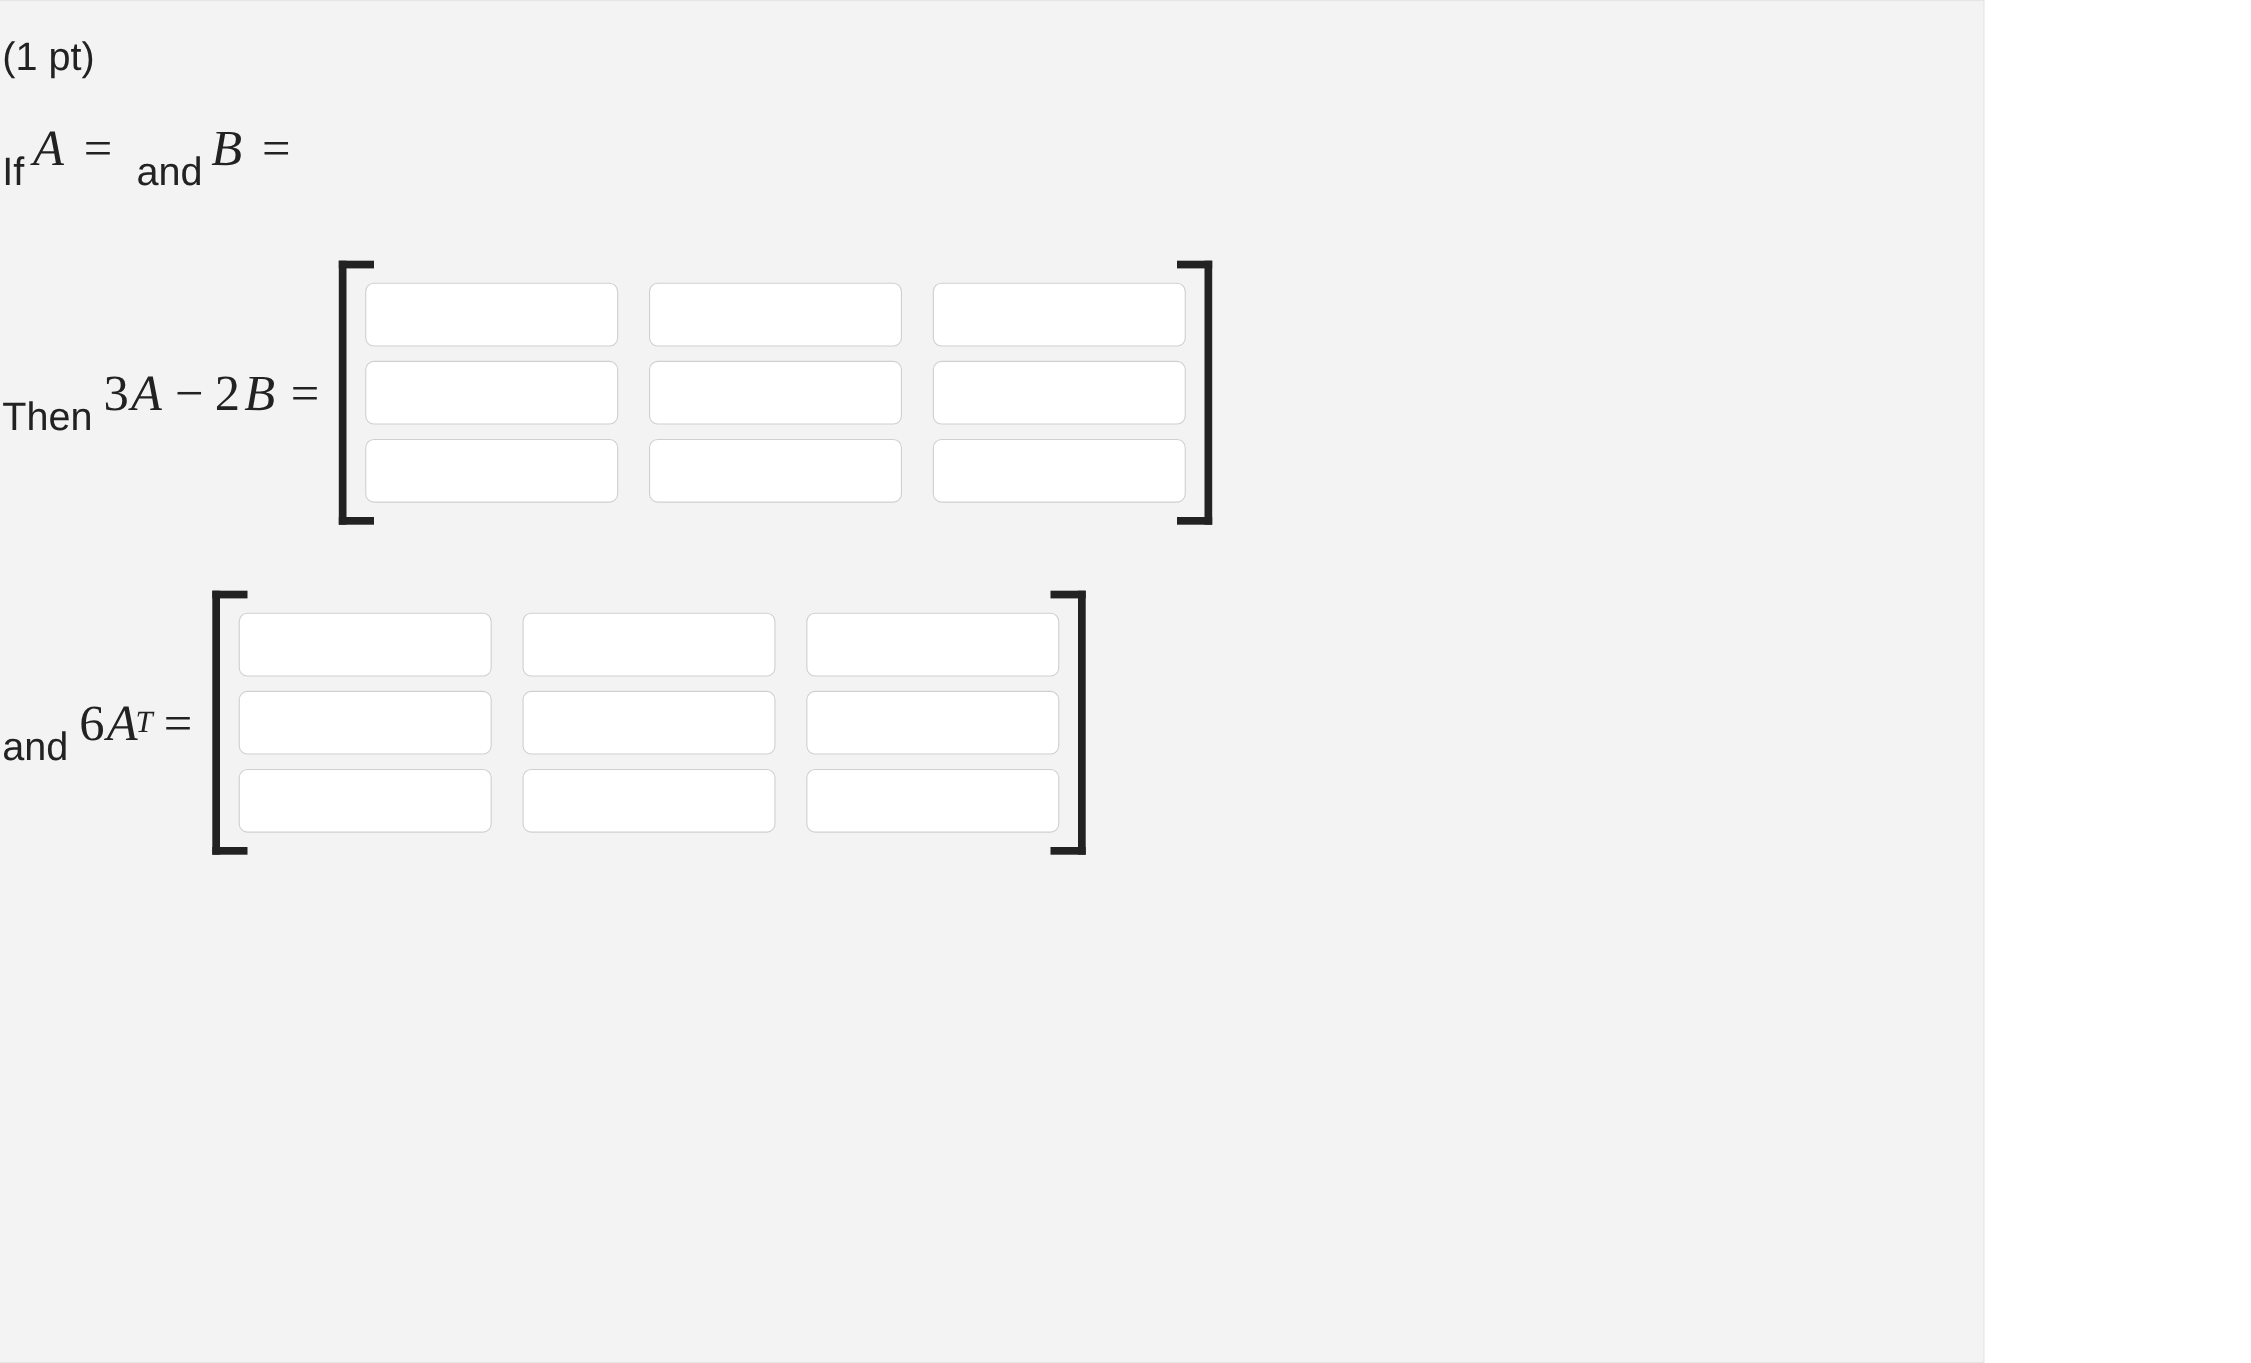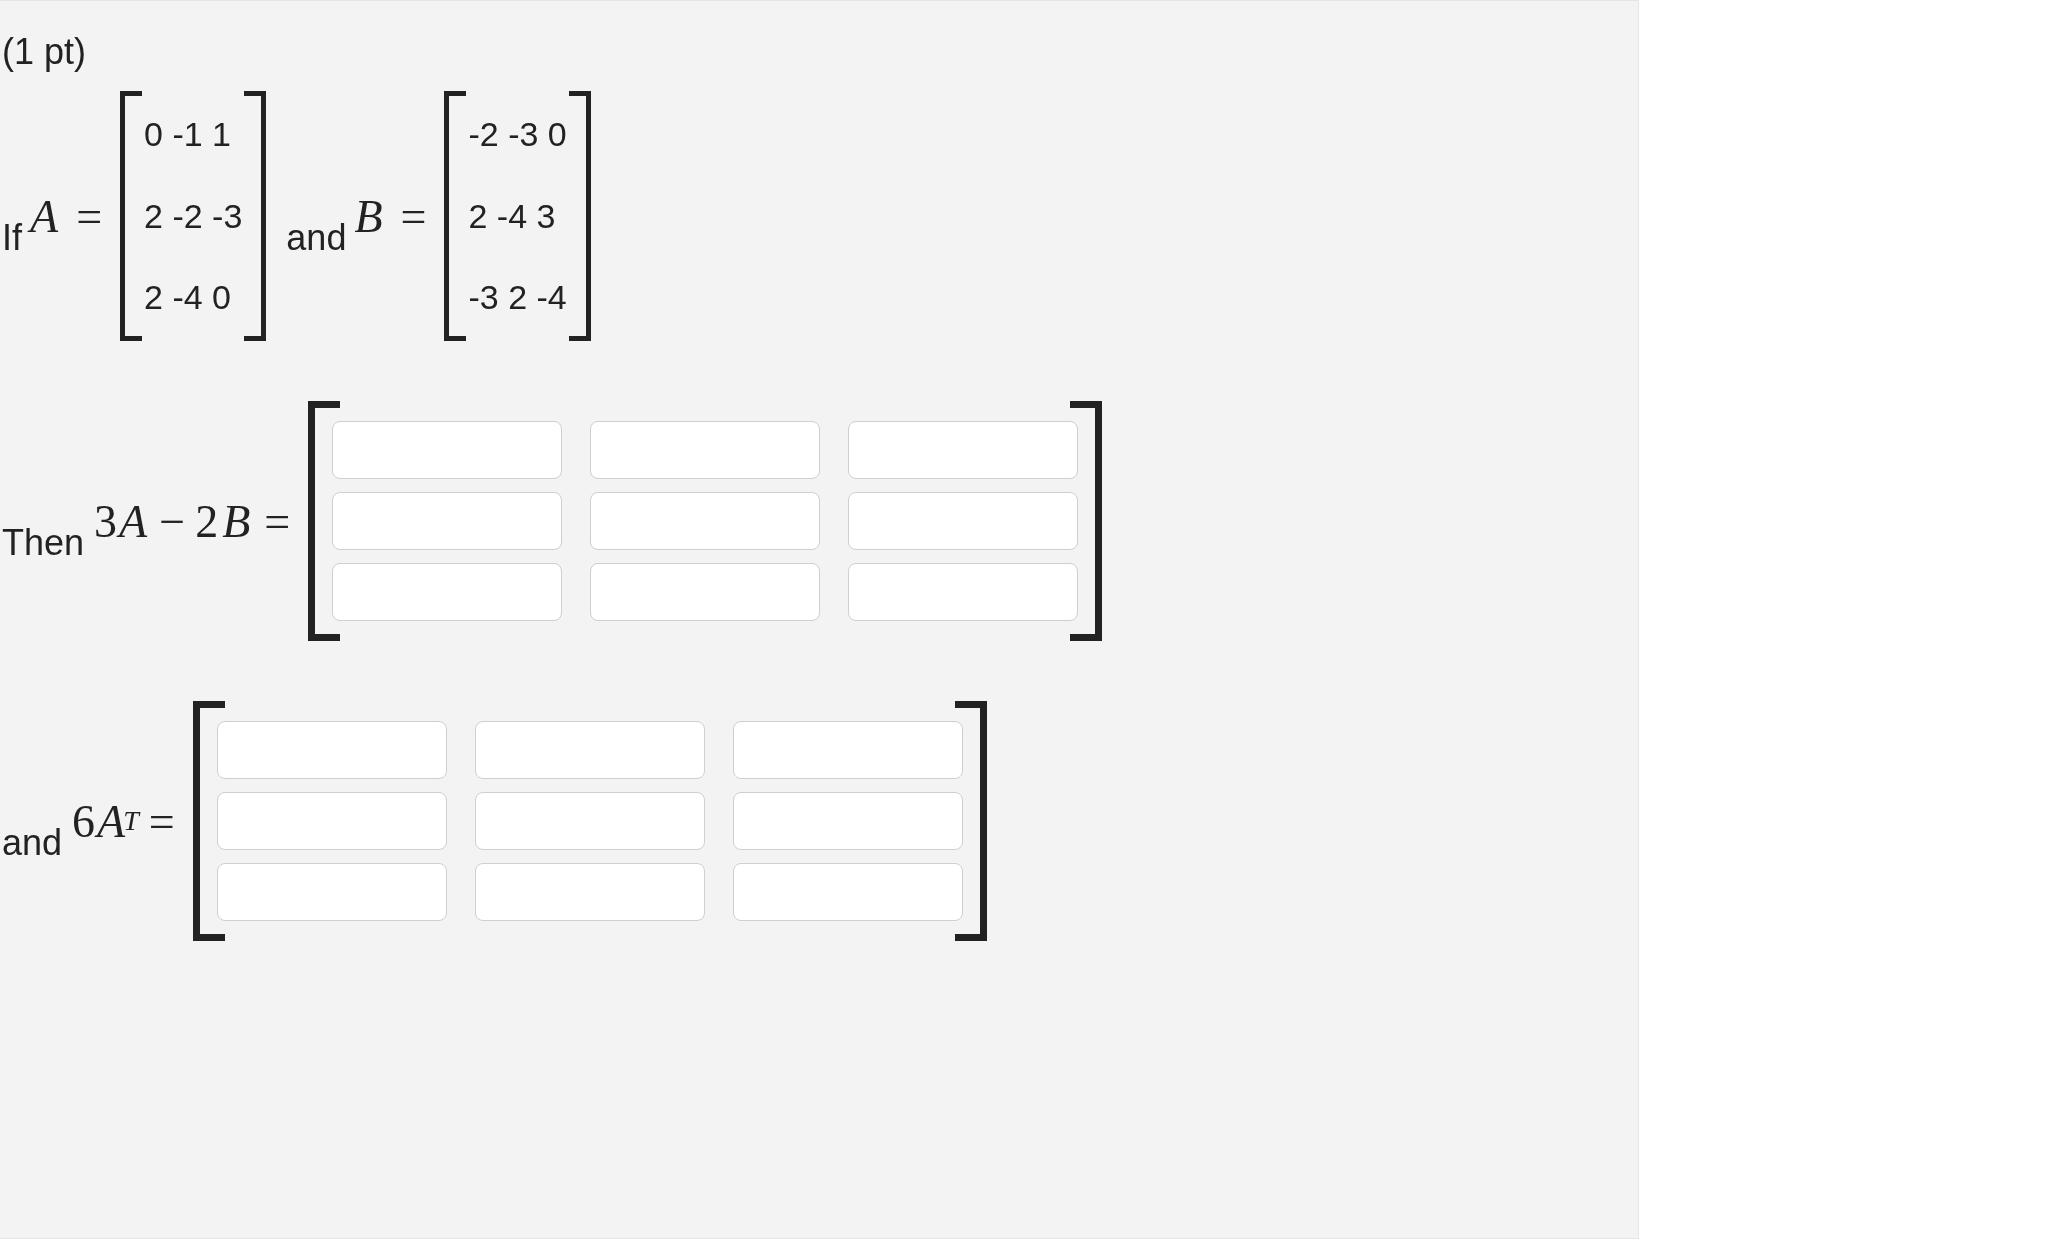--- a/index.html
+++ b/index.html
@@ -5,21 +5,21 @@
   html, body {
     margin: 0;
     padding: 0;
     background: #fff;
     font-family: Arial, Helvetica, sans-serif;
   }
   .problem-box {
     background: #f3f3f3;
     border: 1px solid #e5e5e5;
     border-left: none;
-    width: 1639px;
+    width: 1804px;
     min-height: 1239px;
     box-sizing: border-box;
     position: relative;
     padding: 30px 16px 40px 0;
     color: #222;
   }
 
   .pts {
     font-size: 36px;
     margin-bottom: 18px;
@@ -149,51 +149,25 @@
 
 <div class="problem-box">
 
   <div class="pts">(1 pt)</div>
 
   <div class="line">
     <span class="txt">If</span>
     <span class="mathvar">A</span>
     <span class="eq">=</span>
 
-    <div class="mat">
-      <div class="bracket bracket-left">
-          <div class="btm"></div>
-        </div>
-      <div class="mat-cells">
-        <div class="mat-row">0 -1 1</div>
-        <div class="mat-row">2 -2 -3</div>
-        <div class="mat-row">2 -4 0</div>
-      </div>
-      <div class="bracket bracket-right">
-          <div class="btm"></div>
-        </div>
-    </div>
 
     <span class="txt" style="padding-left:12px;">and</span>
     <span class="mathvar">B</span>
     <span class="eq">=</span>
 
-    <div class="mat">
-      <div class="bracket bracket-left">
-          <div class="btm"></div>
-        </div>
-      <div class="mat-cells">
-        <div class="mat-row">-2 -3 0</div>
-        <div class="mat-row">2 -4 3</div>
-        <div class="mat-row">-3 2 -4</div>
-      </div>
-      <div class="bracket bracket-right">
-          <div class="btm"></div>
-        </div>
-    </div>
   </div>
 
   <div class="line">
     <span class="txt">Then</span>
     <span style="width:10px;"></span>
     <span class="mathnum">3</span>
     <span class="mathvar" style="padding:0 2px;">A</span>
     <span class="eq">−</span>
     <span class="mathnum">2</span>
     <span class="mathvar" style="padding:0 4px;">B</span>

